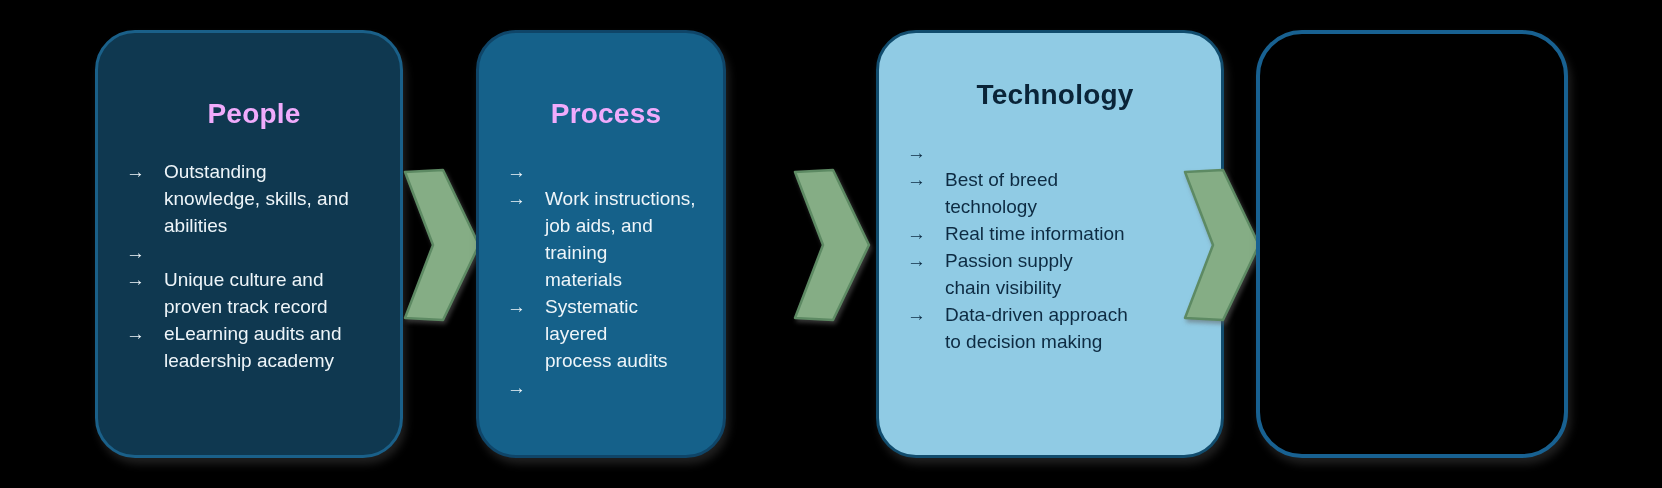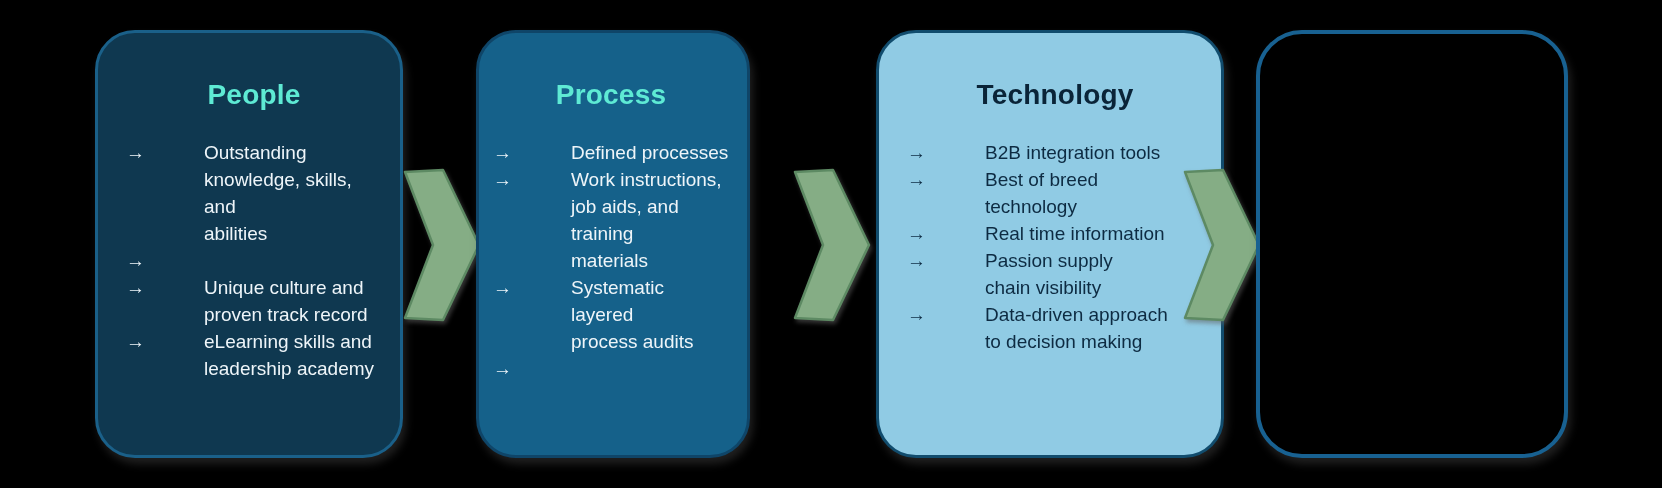--- a/index.html
+++ b/index.html
@@ -20,35 +20,35 @@
   }
   .stage { position: relative; width: 1662px; height: 488px; background: var(--background, #000); }
 
   .box {
     position: absolute; top: 30px; height: 428px;
     border-radius: 40px;
     padding: 46px 18px 20px 28px;
     box-shadow: 3px 6px 8px rgba(80,80,80,0.40);
   }
   .box--people     { left: 95px;   width: 308px; background: var(--box1-fill); border: 3px solid var(--box1-border); color: var(--light-text); }
-  .box--process    { left: 476px;  width: 274px; background: var(--box2-fill); border: 3px solid var(--box2-border); color: var(--light-text); padding-left: 14px; }
+  .box--process    { left: 476px;  width: 250px; background: var(--box2-fill); border: 3px solid var(--box2-border); color: var(--light-text); }
   .box--technology { left: 876px;  width: 348px; background: var(--box3-fill); border: 3px solid var(--box3-border); color: var(--dark-text); }
   .box--blank      { left: 1256px; width: 312px; background: var(--box4-fill); border: 4px solid var(--box4-border); border-radius: 46px; color: var(--box4-fill); }
 
   .box-title {
     text-align: center; font-weight: 700; font-size: 28px;
     line-height: 32px; margin-bottom: 28px; letter-spacing: 0.2px;
   }
-  .box--people .box-title, .box--process .box-title { color: #5eead4; }
+  .box--people .box-title, .box--process .box-title { color: #f0abfc; margin-top: 19px; }
   .box--technology .box-title { color: #0a2438; }
 
   .bullets { display: flex; flex-direction: column; }
   .bullet { display: flex; align-items: flex-start; font-size: 19px; line-height: 27px; }
   .bullet .glyph { flex: 0 0 38px; }
-  .bullet .btext { white-space: pre-line; margin-left: 40px; }
+  .bullet .btext { white-space: pre-line; }
 
   .arrow {
     position: absolute; top: 168px; width: 78px; height: 154px;
     filter: drop-shadow(2px 3px 2px rgba(95,95,95,0.55));
   }
   .arrow--1 { left: 403px; }
   .arrow--2 { left: 793px; }
   .arrow--3 { left: 1183px; }
   .arrow svg { display: block; width: 100%; height: 100%; }
   .arrow polygon {
@@ -74,38 +74,37 @@
       <div class="bullet">
         <span class="glyph">→</span>
       </div>
       <div class="bullet">
         <span class="glyph">→</span>
         <span class="btext">Unique culture and
 proven track record</span>
       </div>
       <div class="bullet">
         <span class="glyph">→</span>
-        <span class="btext">eLearning skills and
+        <span class="btext">eLearning audits and
 leadership academy</span>
       </div>
     </div>
   </div>
 
   <div class="arrow arrow--1">
     <svg viewBox="0 0 78 154" preserveAspectRatio="none" aria-hidden="true">
       <polygon points="2,4 40,2 76,77 40,152 2,150 30,77"></polygon>
     </svg>
   </div>
 
   <div class="box box--process">
     <div class="box-title">Process</div>
     <div class="bullets">
       <div class="bullet">
         <span class="glyph">→</span>
-        <span class="btext">Defined processes</span>
       </div>
       <div class="bullet">
         <span class="glyph">→</span>
         <span class="btext">Work instructions,
 job aids, and training
 materials</span>
       </div>
       <div class="bullet">
         <span class="glyph">→</span>
         <span class="btext">Systematic layered
@@ -121,21 +120,20 @@
     <svg viewBox="0 0 78 154" preserveAspectRatio="none" aria-hidden="true">
       <polygon points="2,4 40,2 76,77 40,152 2,150 30,77"></polygon>
     </svg>
   </div>
 
   <div class="box box--technology">
     <div class="box-title">Technology</div>
     <div class="bullets">
       <div class="bullet">
         <span class="glyph">→</span>
-        <span class="btext">B2B integration tools</span>
       </div>
       <div class="bullet">
         <span class="glyph">→</span>
         <span class="btext">Best of breed
 technology</span>
       </div>
       <div class="bullet">
         <span class="glyph">→</span>
         <span class="btext">Real time information</span>
       </div>

